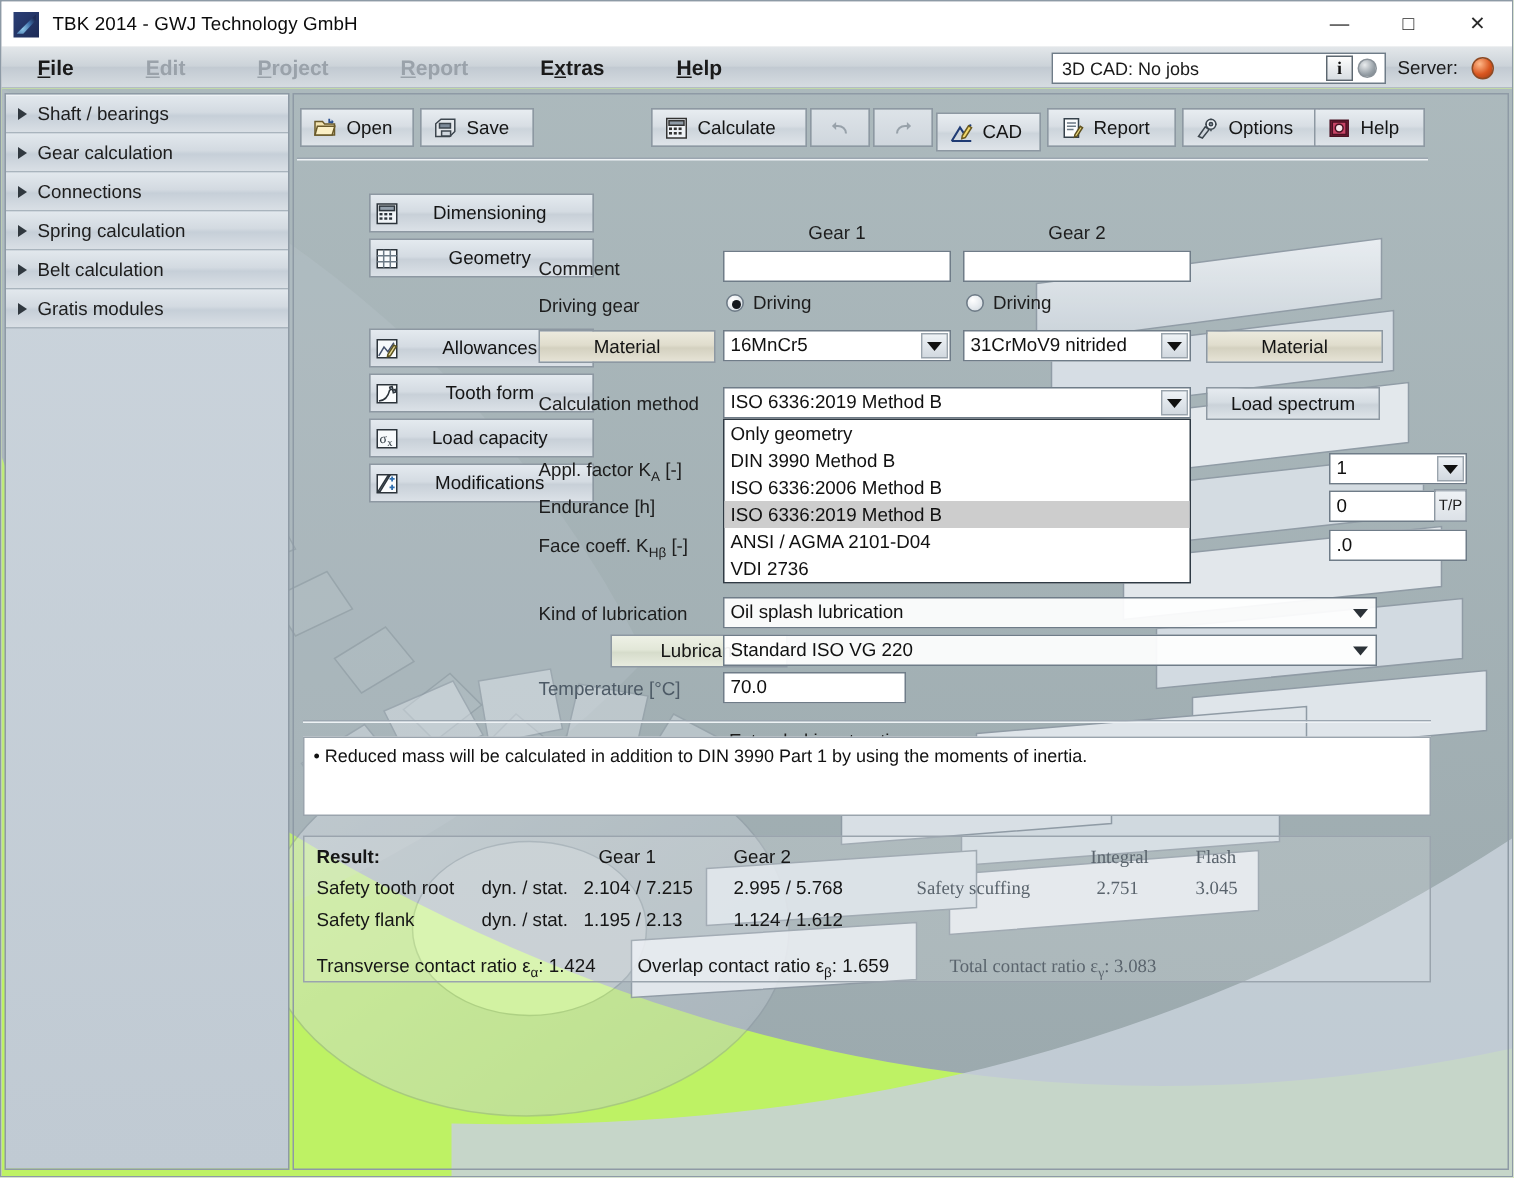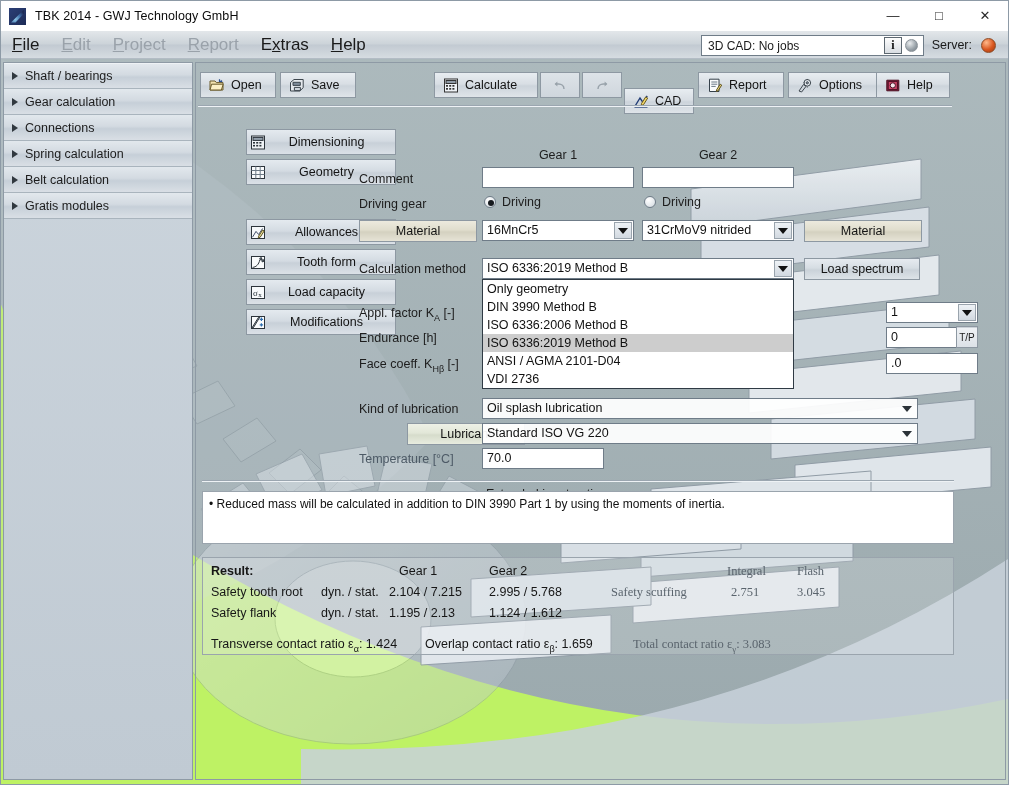--- a/index.html
+++ b/index.html
@@ -43,22 +43,23 @@
   #win-controls { position: absolute; right: 0; top: 0; display: flex; }
 
   
   #menubar {
     position: absolute; left: 0; top: 30px; width: 1007px; height: 28px;
     background: linear-gradient(180deg,#e3e7ea 0%, #ccd3d9 48%, #c2cad2 52%, #d6dce1 100%);
     border-bottom: 1px solid #b3bcc5;
     display: flex; align-items: center;
   }
   .menu-item {
-    font-size: 17px; color: #1a1a1a; padding: 2px 11px; cursor: default;
+    font-size: 14px; color: #1a1a1a; padding: 2px 24px; cursor: default;
     white-space: nowrap;
+    font-weight: bold;
   }
   .menu-item.disabled { color: #9aa2aa; }
   .menu-item u { text-decoration: underline; }
 
   #cad-status {
     position: absolute; right: 84px; top: 4px;
     width: 223px; height: 21px;
     background: #ffffff; border: 1px solid #6f7c88;
     display: flex; align-items: center;
   }
@@ -408,21 +409,21 @@
             <path d="M5.4 3.4L2.6 6l2.8 2.6z" fill="#98a2aa"></path>
           </svg>
         </div>
         <div class="tbtn disabled" style="left:386px; top:9px; width:40px; justify-content:center;">
           <svg class="ico" viewBox="0 0 16 15">
             <path d="M4 11c0-3 2.5-5 5.4-5h3.2" fill="none" stroke="#98a2aa" stroke-width="1.4"></path>
             <path d="M10.6 3.4L13.4 6l-2.8 2.6z" fill="#98a2aa"></path>
           </svg>
         </div>
 
-        <div class="tbtn" style="left:428px; top:25px; width:70px;">
+        <div class="tbtn" style="left:428px; top:12px; width:70px;">
           <svg class="ico" viewBox="0 0 16 15">
             <path d="M1.5 13L7 4l3 4.5 4.2-6.5" fill="none" stroke="#1f3b74" stroke-width="1.4"></path>
             <path d="M8.5 9.5l4.2-6.6 2 1.2-4.2 6.6-2.3.8z" fill="#f2d86a" stroke="#6b5a1f"></path>
             <path d="M1.5 13h13" stroke="#1f3b74" stroke-width="1.3"></path>
           </svg>
           <span>CAD</span>
         </div>
         <div class="tbtn" style="left:502px; top:9px; width:86px;">
           <svg class="ico" viewBox="0 0 16 15">
             <path d="M2.5 1.2h9.5v12.3H2.5z" fill="#fbfcfd" stroke="#35414b"></path>

